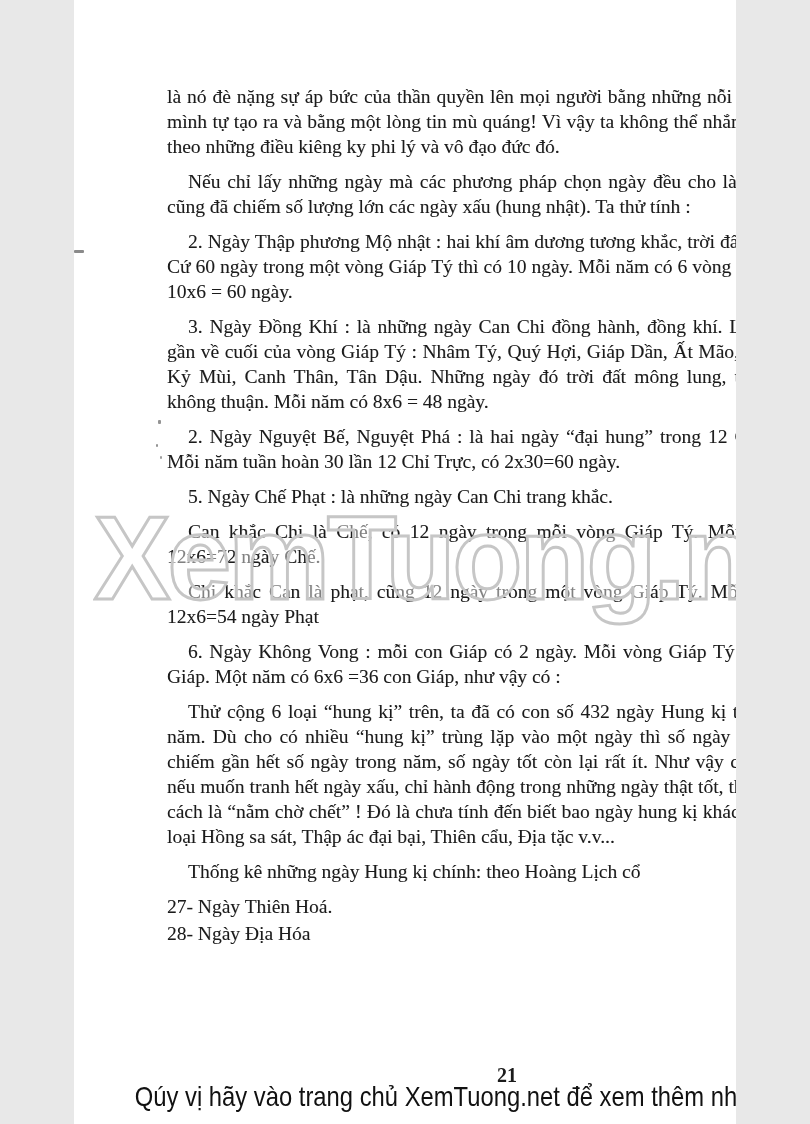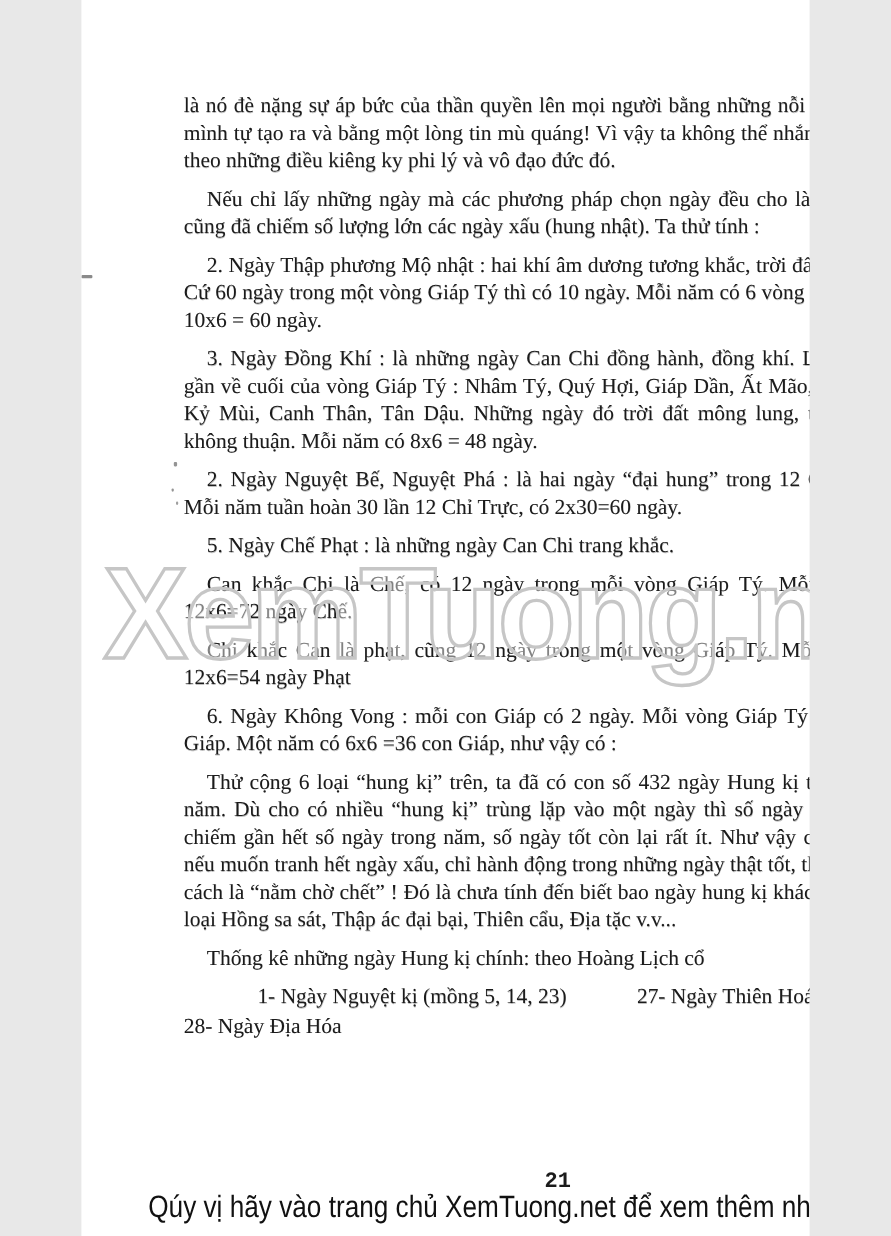--- a/index.html
+++ b/index.html
@@ -23,21 +23,21 @@
   .watermark{
     position:absolute;left:20px;top:490px;z-index:6;pointer-events:none;
     font-family:"Liberation Sans",sans-serif;font-weight:bold;
     font-size:118px;letter-spacing:-3px;white-space:nowrap;
     color:rgba(255,255,255,0.45);
     -webkit-text-stroke:3px #c6c6c6;
     transform:scaleX(0.97);transform-origin:left center;
   }
   .page-number{
     position:absolute;top:1064px;left:433px;transform:translateX(-50%);
-    font-weight:bold;font-size:20px;line-height:22px;z-index:7;font-family:Liberation Mono, monospace;
+    font-weight:bold;font-size:20px;line-height:22px;z-index:7;
   }
   .footer{
     position:absolute;top:1080px;left:0;width:810px;text-align:center;
     font-family:"Liberation Sans",sans-serif;font-size:28px;line-height:34px;
     white-space:nowrap;transform:scaleX(0.85);transform-origin:center;
     color:#111;z-index:7;
   }
   .artifact{position:absolute;background:#2a2a2a;border-radius:1px;z-index:2;}
 </style>
 </head>
@@ -54,21 +54,20 @@
         <p class="para"><b>2. Ngày Nguyệt Bế, Nguyệt Phá :</b><span> là hai ngày “đại hung” trong 12 Chỉ Trực. Mỗi năm tuần hoàn 30 lần 12 Chỉ Trực, có 2x30=60 ngày.</span></p>
         <p class="para"><b>5. Ngày Chế Phạt :</b><span> là những ngày Can Chi trang khắc.</span></p>
         <p class="para"><span>Can khắc Chi là Chế, có 12 ngày trong mỗi vòng Giáp Tý. Mỗi năm có 12x6=72 ngày Chế.</span></p>
         <p class="para"><span>Chi khắc Can là phạt, cũng 12 ngày trong một vòng Giáp Tý. Mỗi năm có 12x6=54 ngày Phạt</span></p>
         <p class="para"><b>6. Ngày Không Vong :</b><span> mỗi con Giáp có 2 ngày. Mỗi vòng Giáp Tý có 6 con Giáp. Một năm có 6x6 =36 con Giáp, như vậy có :</span></p>
         <p class="para"><span>Thử cộng 6 loại “hung kị” trên, ta đã có con số 432 ngày Hung kị trong mỗi năm. Dù cho có nhiều “hung kị” trùng lặp vào một ngày thì số ngày xấu cũng chiếm gần hết số ngày trong năm, số ngày tốt còn lại rất ít. Như vậy con người nếu muốn tranh hết ngày xấu, chỉ hành động trong những ngày thật tốt, thì chỉ còn cách là “nằm chờ chết” ! Đó là chưa tính đến biết bao ngày hung kị khác, như các loại Hồng sa sát, Thập ác đại bại, Thiên cẩu, Địa tặc v.v...</span></p>
         <p class="para"><span>Thống kê những ngày Hung kị chính: theo Hoàng Lịch cổ</span></p>
       </div>
     <div class="list-rows" id="list-rows">
         <div class="list-row">
-          <div class="list-left">1- Ngày Nguyệt kị (mồng 5, 14, 23)</div>
           <div class="list-right">27- Ngày Thiên Hoá.</div>
         </div>
         <div class="list-row">
           <div class="list-right">28- Ngày Địa Hóa</div>
         </div>
       </div>
   </div>
 
   <div class="watermark">XemTuong.net</div>
 

